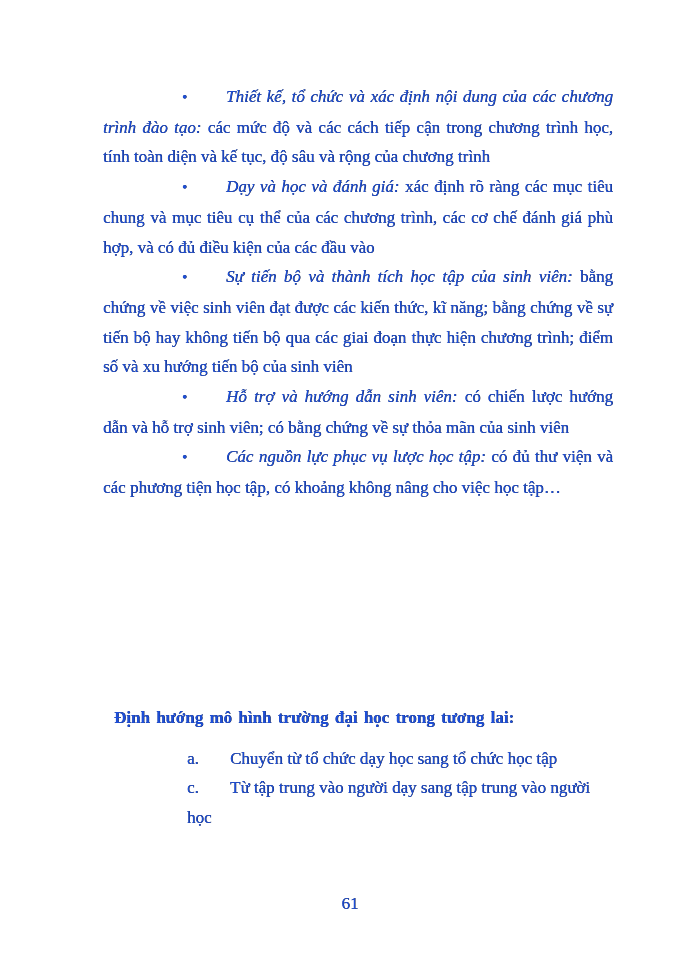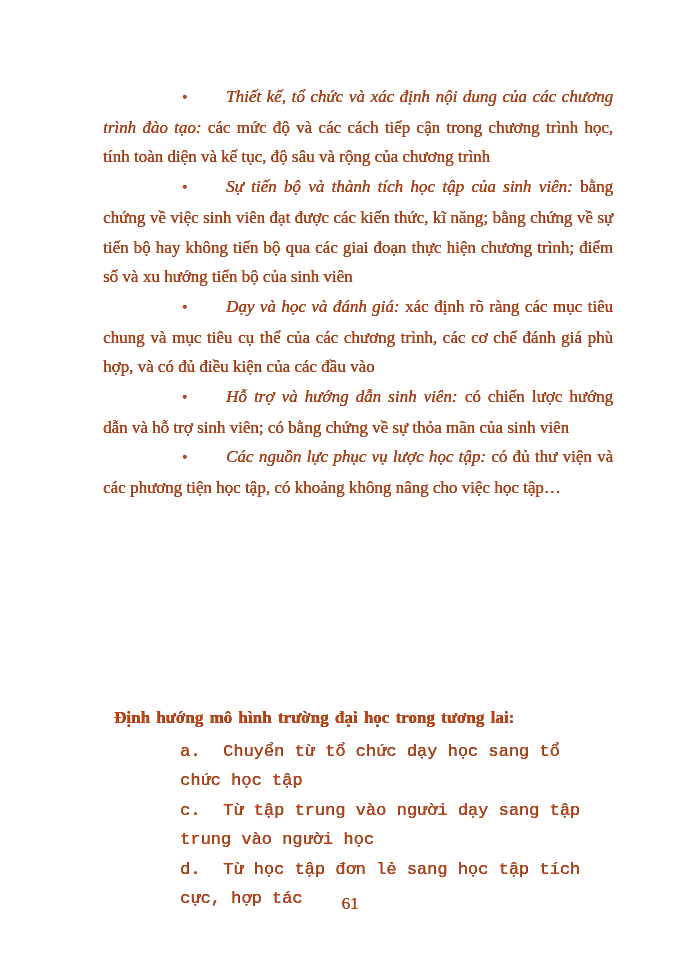--- a/index.html
+++ b/index.html
@@ -1,21 +1,21 @@
 <!DOCTYPE html>
 <html><head>
 <meta charset="utf-8">
 <style>
   html, body { margin: 0; padding: 0; background: #ffffff; }
   .page {
     position: relative;
     width: 700px;
     height: 960px;
     background: #ffffff;
-    color: #c2410c;
+    color: #1d4ed8;
     font-family: "Liberation Serif", "DejaVu Serif", serif;
     font-size: 17px;
     overflow: hidden;
     text-shadow: 0.25px 0 0 #121212; 
   }
   .bullets-section {
     position: absolute;
     left: 103px;
     top: 82px;
     width: 510px;
@@ -38,21 +38,21 @@
     left: 97px;
     top: 703px;
     width: 510px;
   }
   .section-heading {
     margin: 0 0 0 17px;       
     font-weight: bold;
     line-height: 30px;
     word-spacing: 2px;
   }
-  .alpha-list { margin: 4px; padding: 0; list-style: none; font-family: Liberation Mono, monospace; }
+  .alpha-list { margin: 11px; padding: 0; list-style: none; }
   .alpha-item {
     margin: 0;
     padding-left: 79px;       
     line-height: 29.4px;
   }
   .alpha-label {
     display: inline-block;
     width: 43px;              
   }
   .page-number {
@@ -66,35 +66,34 @@
 </style>
 </head>
 <body>
 
 <div class="page">
 
   <div class="bullets-section">
 
     <p class="bullet-para"><span class="bullet-glyph">•</span><span class="bullet-lead">Thiết kế, tổ chức và xác định nội dung của các chương trình đào tạo:</span> <span class="bullet-body">các mức độ và các cách tiếp cận trong chương trình học, tính toàn diện và kế tục, độ sâu và rộng của chương trình</span></p>
 
+    <p class="bullet-para"><span class="bullet-glyph">•</span><span class="bullet-lead">Dạy và học và đánh giá:</span> <span class="bullet-body">xác định rõ ràng các mục tiêu chung và mục tiêu cụ thể của các chương trình, các cơ chế đánh giá phù hợp, và có đủ điều kiện của các đầu vào</span></p>
+
     <p class="bullet-para"><span class="bullet-glyph">•</span><span class="bullet-lead">Sự tiến bộ và thành tích học tập của sinh viên:</span> <span class="bullet-body">bằng chứng về việc sinh viên đạt được các kiến thức, kĩ năng; bằng chứng về sự tiến bộ hay không tiến bộ qua các giai đoạn thực hiện chương trình; điểm số và xu hướng tiến bộ của sinh viên</span></p>
-
-    <p class="bullet-para"><span class="bullet-glyph">•</span><span class="bullet-lead">Dạy và học và đánh giá:</span> <span class="bullet-body">xác định rõ ràng các mục tiêu chung và mục tiêu cụ thể của các chương trình, các cơ chế đánh giá phù hợp, và có đủ điều kiện của các đầu vào</span></p>
 
     <p class="bullet-para"><span class="bullet-glyph">•</span><span class="bullet-lead">Hỗ trợ và hướng dẫn sinh viên:</span> <span class="bullet-body">có chiến lược hướng dẫn và hỗ trợ sinh viên; có bằng chứng về sự thỏa mãn của sinh viên</span></p>
 
     <p class="bullet-para"><span class="bullet-glyph">•</span><span class="bullet-lead">Các nguồn lực phục vụ lược học tập:</span> <span class="bullet-body">có đủ thư viện và các phương tiện học tập, có khoảng không nâng cho việc học tập…</span></p>
 
 
   </div>
 
   <div class="future-section">
     <p class="section-heading">Định hướng mô hình trường đại học trong tương lai:</p>
     <ul class="alpha-list">
       <li class="alpha-item"><span class="alpha-label">a.</span><span class="alpha-text">Chuyển từ tổ chức dạy học sang tổ chức học tập</span></li>
       <li class="alpha-item"><span class="alpha-label">c.</span><span class="alpha-text">Từ tập trung vào người dạy sang tập trung vào người học</span></li>
-      <li class="alpha-item"><span class="alpha-label">d.</span><span class="alpha-text">Từ học tập đơn lẻ sang học tập tích cực, hợp tác</span></li>
     </ul>
   </div>
 
   <div class="page-number">61</div>
 
 </div>
 
 </body></html>

